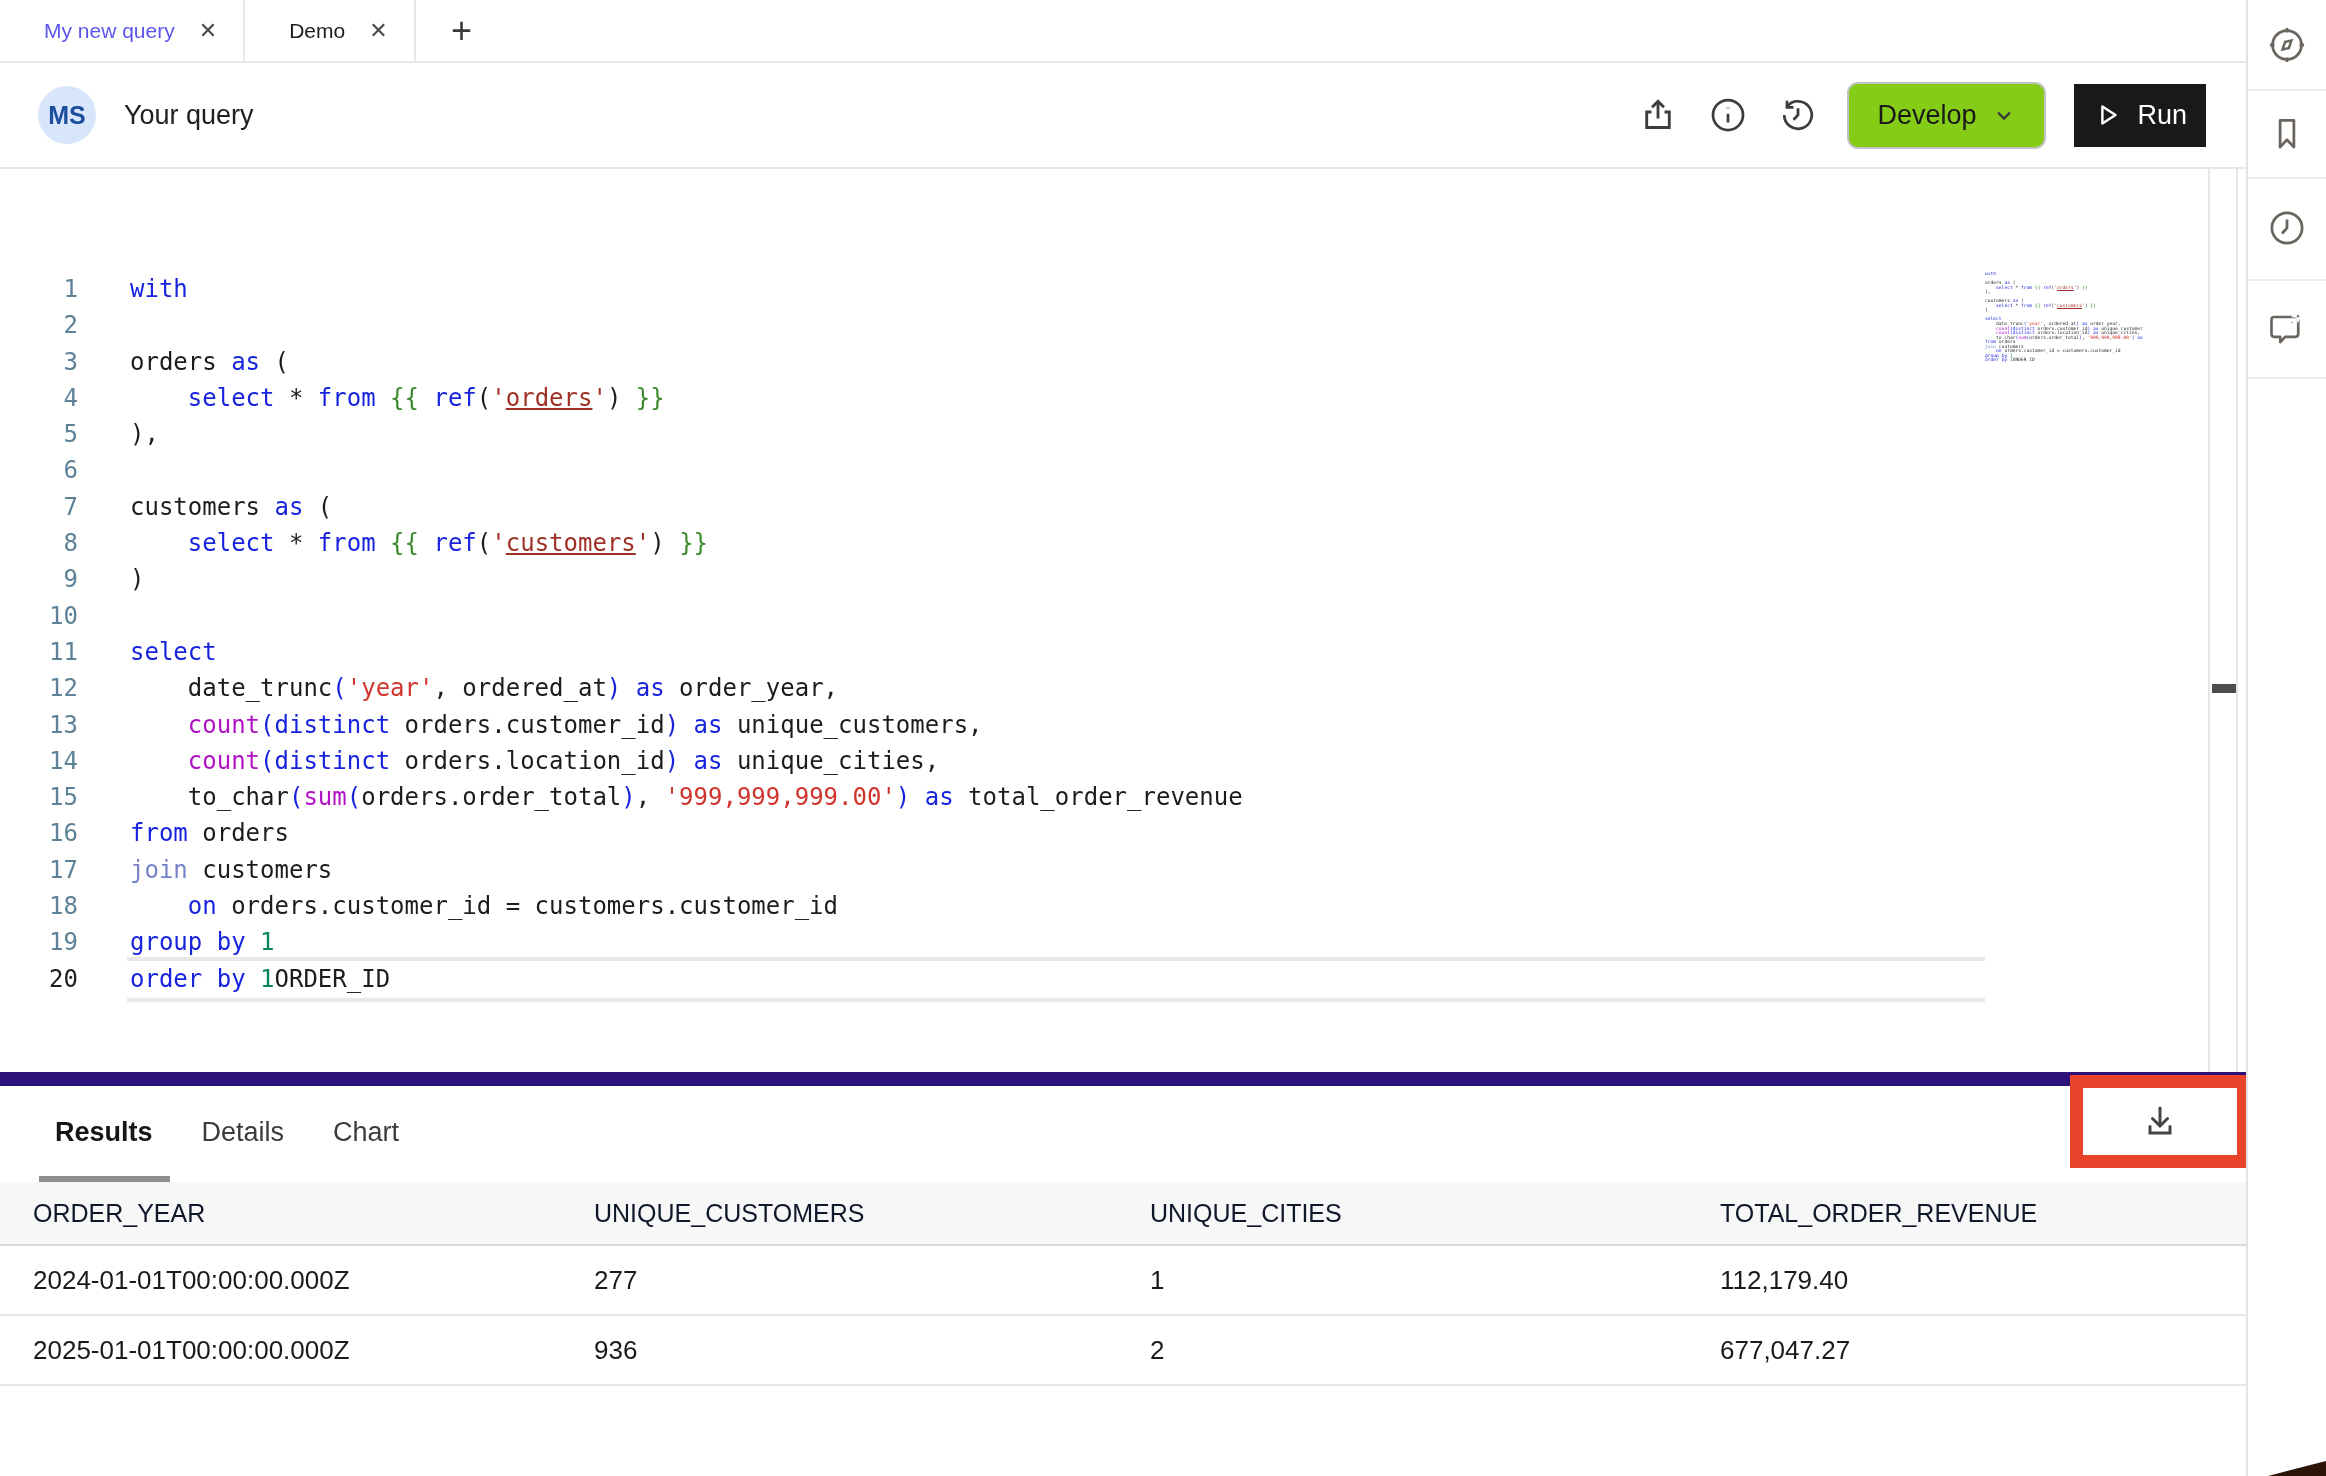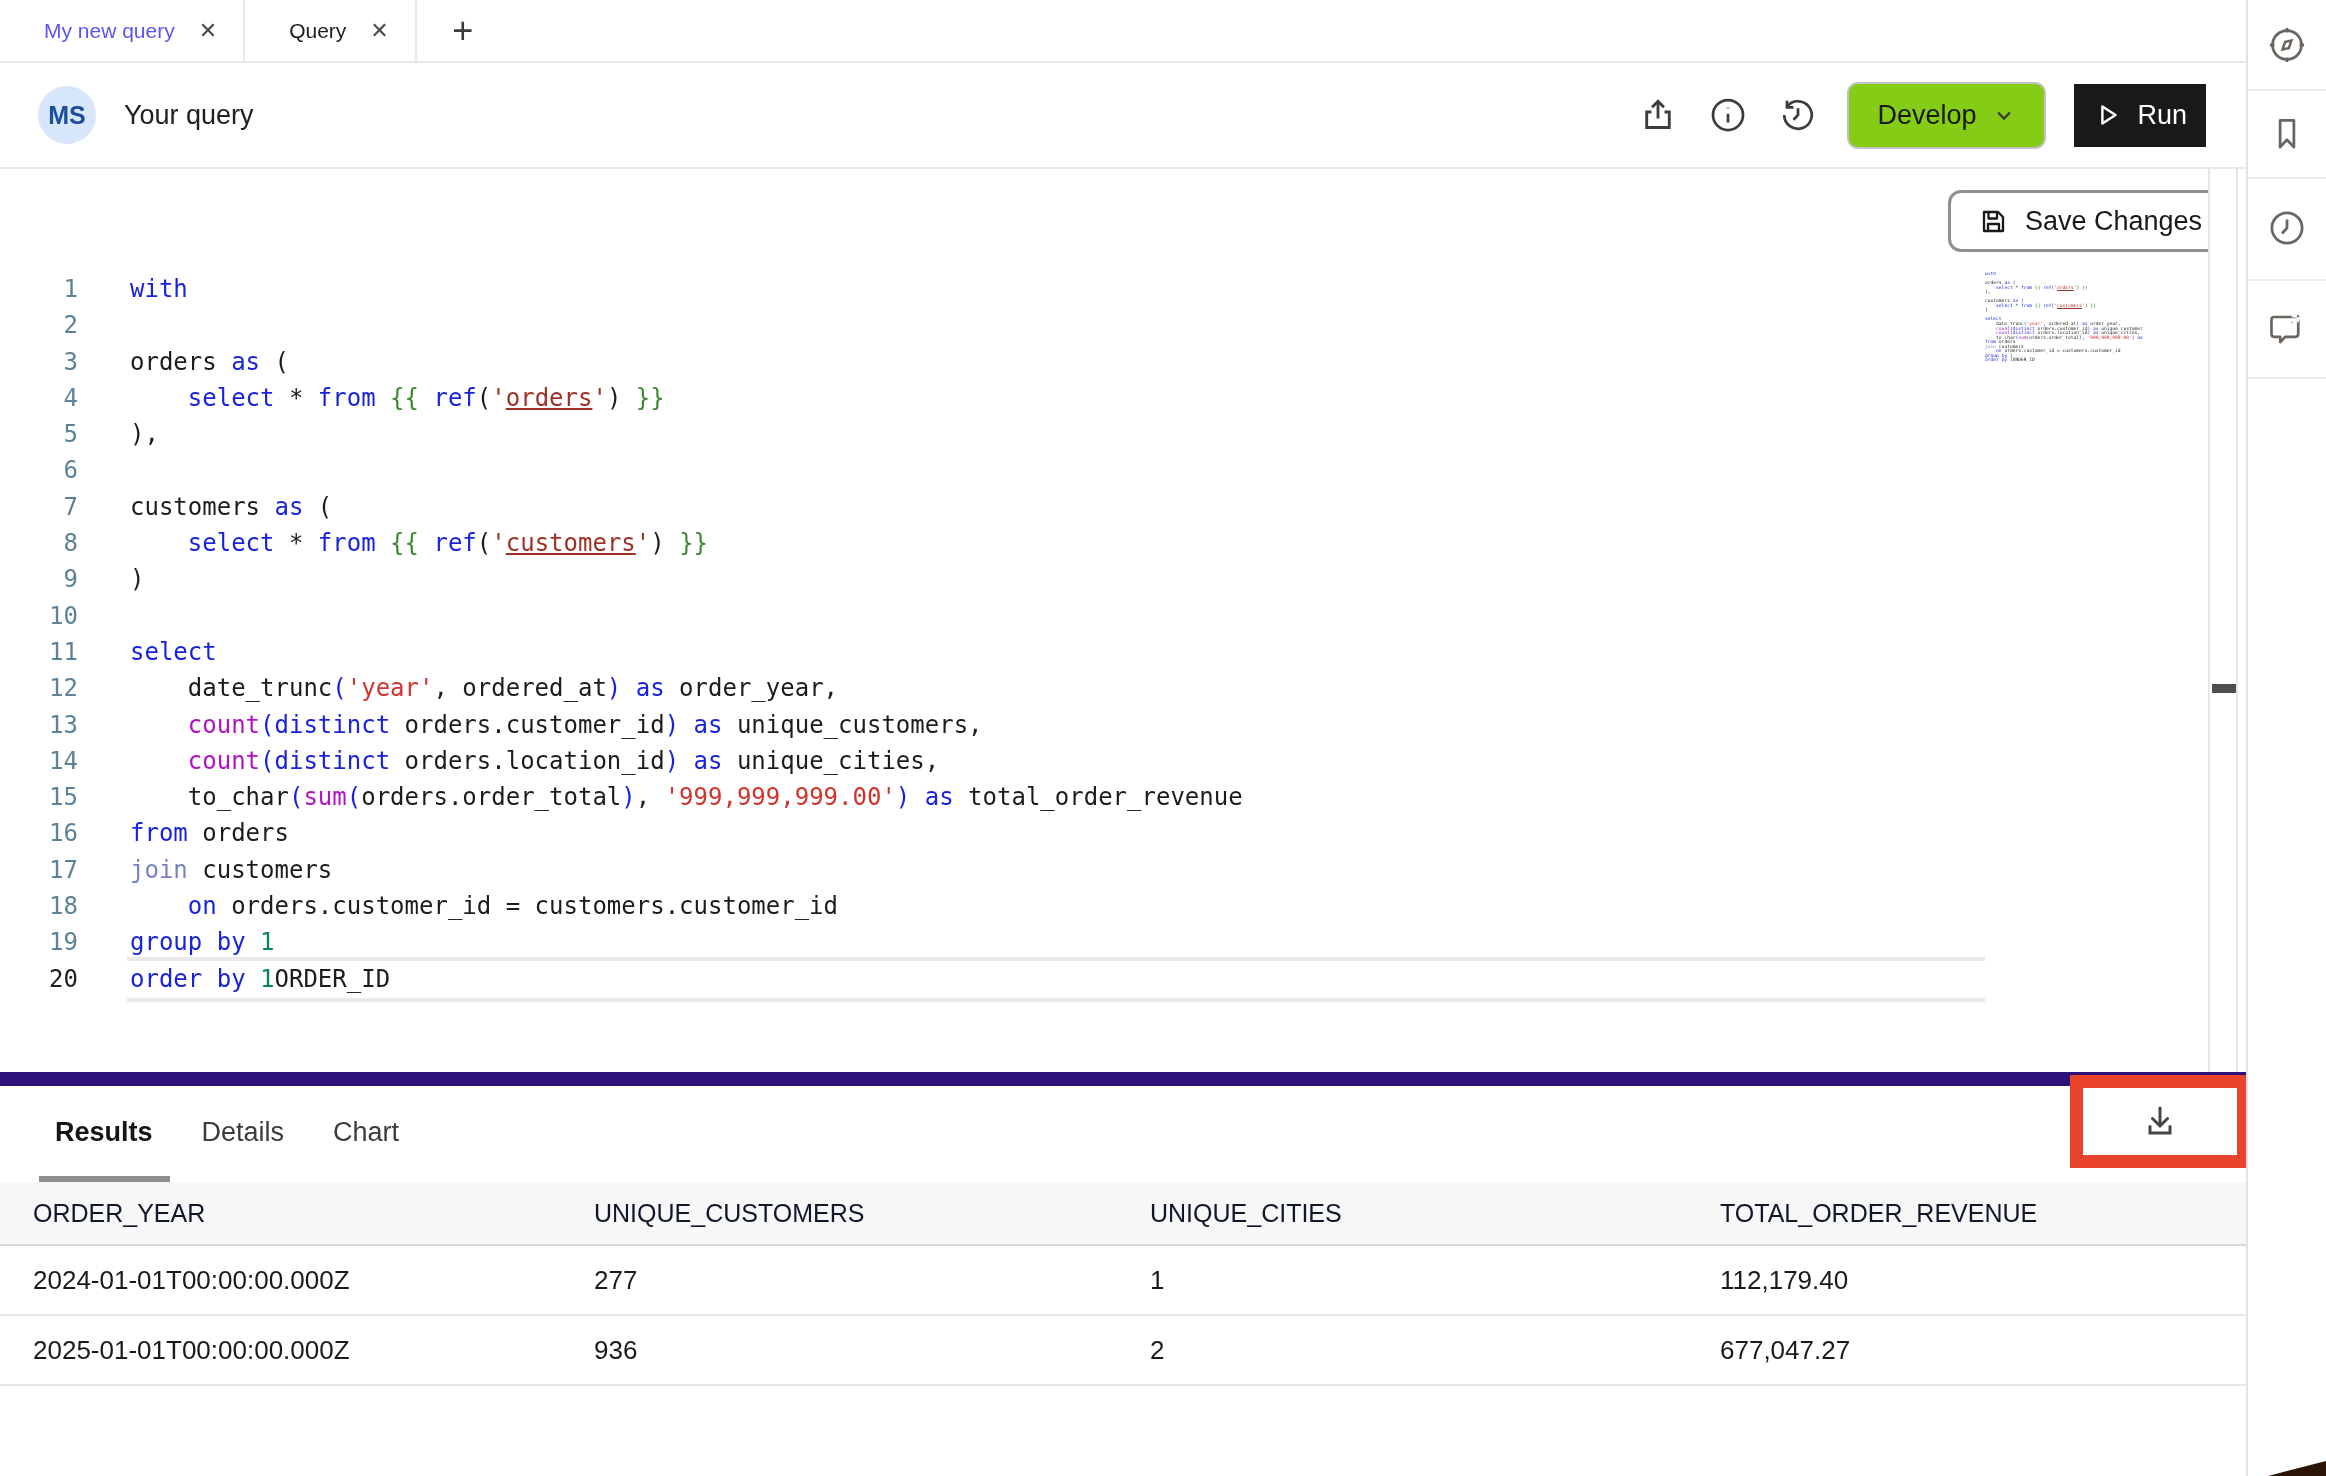--- a/index.html
+++ b/index.html
@@ -90,21 +90,21 @@
 <body>
 
 <div class="page">
 
   <div class="tabbar">
     <div class="tab active">
       <span class="tlabel">My new query</span>
       <span class="tclose">✕</span>
     </div>
     <div class="tab">
-      <span class="tlabel">Query</span>
+      <span class="tlabel">Demo</span>
       <span class="tclose">✕</span>
     </div>
     <div class="newtab">+</div>
   </div>
 
   <div class="toolbar">
     <div class="avatar">MS</div>
     <div class="qtitle">Your query</div>
     <div class="tright">
       <div class="iconbtn">
@@ -137,28 +137,20 @@
       <div class="btn-run">
         <svg width="30" height="30" viewBox="0 0 32 32" fill="none" stroke="#ffffff" stroke-width="2.6" stroke-linejoin="round">
           <path d="M10 7 L24 16 L10 25 Z"></path>
         </svg>
         <span>Run</span>
       </div>
     </div>
   </div>
 
 
-  <div class="btn-save">
-    <svg width="32" height="32" viewBox="0 0 32 32" fill="none" stroke="#191919" stroke-width="2.3" stroke-linejoin="round">
-      <path d="M7 7 H21 L26 12 V26 H7 Z"></path>
-        <path d="M11.5 7 V13.5 H20 V7"></path>
-        <path d="M11 26 V19 H22 V26"></path>
-    </svg>
-    <span>Save Changes</span>
-  </div>
 
   <div class="curline"></div>
   <div class="gutter">
       <div class="num">1</div>
       <div class="num">2</div>
       <div class="num">3</div>
       <div class="num">4</div>
       <div class="num">5</div>
       <div class="num">6</div>
       <div class="num">7</div>

